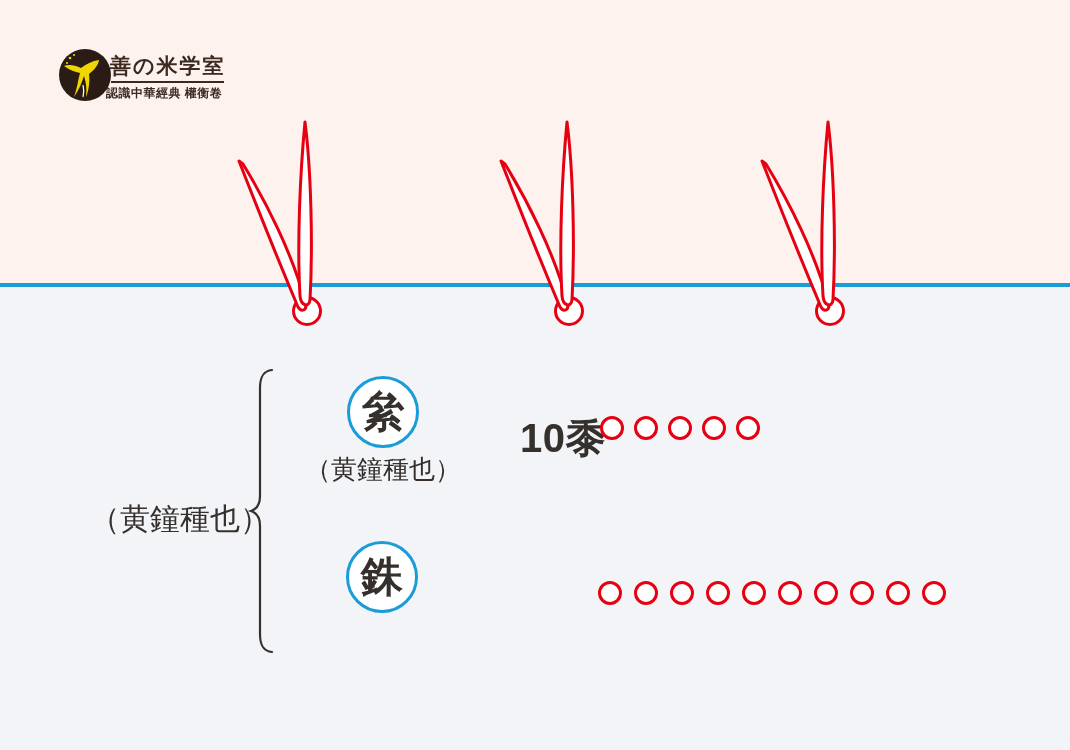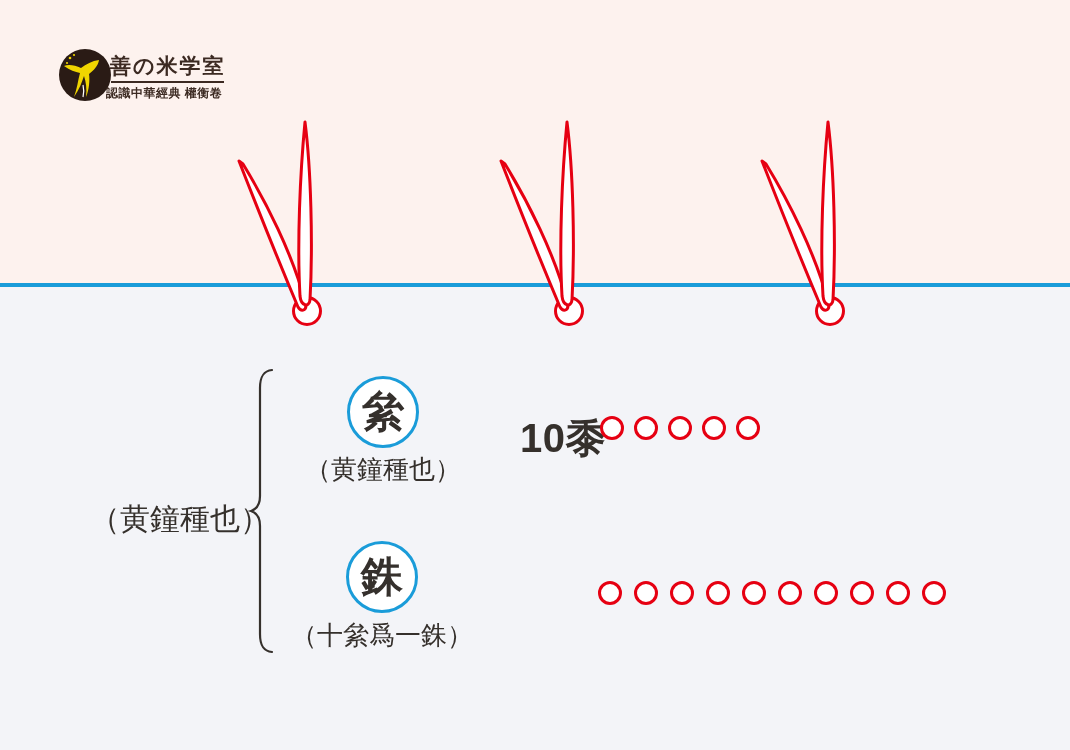--- a/index.html
+++ b/index.html
@@ -111,21 +111,20 @@
       <span class="dot"></span>
       <span class="dot"></span>
       <span class="dot"></span>
       <span class="dot"></span>
       <span class="dot"></span>
     </div>
 
   <div class="unit-circle circle-zhu">
     <span>銖</span>
   </div>
-  <div class="caption caption-zhu">（十絫爲一銖）</div>
   <div class="dots dots-2">
       <span class="dot"></span>
       <span class="dot"></span>
       <span class="dot"></span>
       <span class="dot"></span>
       <span class="dot"></span>
       <span class="dot"></span>
       <span class="dot"></span>
       <span class="dot"></span>
       <span class="dot"></span>

